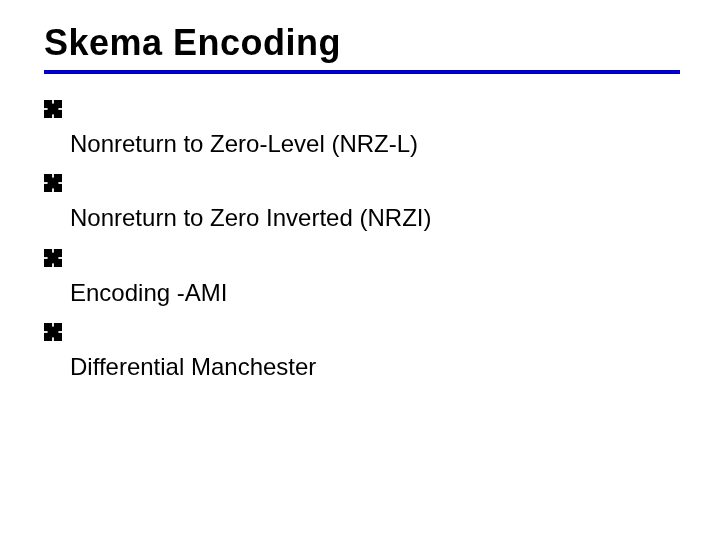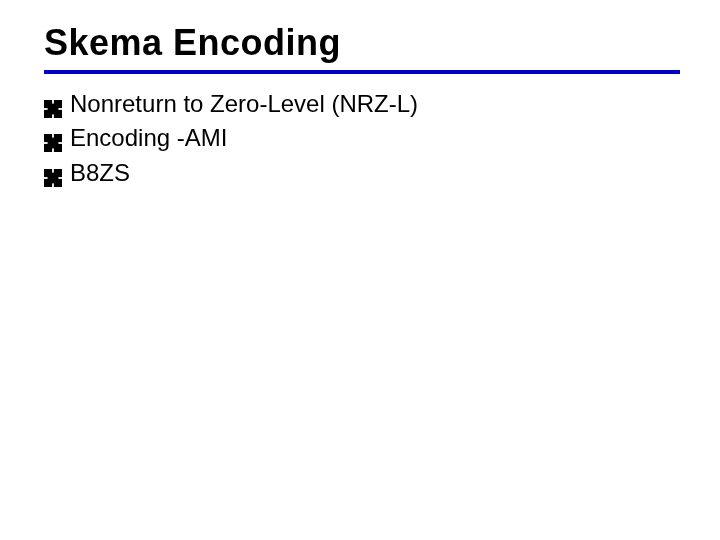--- a/index.html
+++ b/index.html
@@ -45,20 +45,21 @@
   }
   .bullet-icon {
     flex: 0 0 auto;
     width: 18px;
     height: 18px;
     margin-top: 6px;
     margin-right: 8px;
   }
   .bullet-text {
     flex: 1 1 auto;
+    margin-top: 40px;
   }
 </style>
 </head>
 <body>
 
 <div class="slide">
   <h1 class="title">Skema Encoding</h1>
   <div class="rule"></div>
   <ul class="bullets">
     <li>
@@ -76,28 +77,40 @@
     <li>
       <span class="bullet-icon">
         <svg viewBox="0 0 20 20" width="18" height="18">
           <rect x="0" y="0" width="9" height="9" fill="#000"></rect>
           <rect x="11" y="0" width="9" height="9" fill="#000"></rect>
           <rect x="0" y="11" width="9" height="9" fill="#000"></rect>
           <rect x="11" y="11" width="9" height="9" fill="#000"></rect>
           <rect x="4" y="4" width="12" height="12" fill="#000"></rect>
         </svg>
       </span>
+      <span class="bullet-text">Nonreturn to Zero Inverted (NRZI)</span>
+    </li>
+    <li>
+      <span class="bullet-icon">
+        <svg viewBox="0 0 20 20" width="18" height="18">
+          <rect x="0" y="0" width="9" height="9" fill="#000"></rect>
+          <rect x="11" y="0" width="9" height="9" fill="#000"></rect>
+          <rect x="0" y="11" width="9" height="9" fill="#000"></rect>
+          <rect x="11" y="11" width="9" height="9" fill="#000"></rect>
+          <rect x="4" y="4" width="12" height="12" fill="#000"></rect>
+        </svg>
+      </span>
       <span class="bullet-text">Encoding -AMI</span>
     </li>
     <li>
       <span class="bullet-icon">
         <svg viewBox="0 0 20 20" width="18" height="18">
           <rect x="0" y="0" width="9" height="9" fill="#000"></rect>
           <rect x="11" y="0" width="9" height="9" fill="#000"></rect>
           <rect x="0" y="11" width="9" height="9" fill="#000"></rect>
           <rect x="11" y="11" width="9" height="9" fill="#000"></rect>
           <rect x="4" y="4" width="12" height="12" fill="#000"></rect>
         </svg>
       </span>
-      <span class="bullet-text">B8ZS</span>
+      <span class="bullet-text">Differential Manchester</span>
     </li>
   </ul>
 </div>
 
 </body></html>

